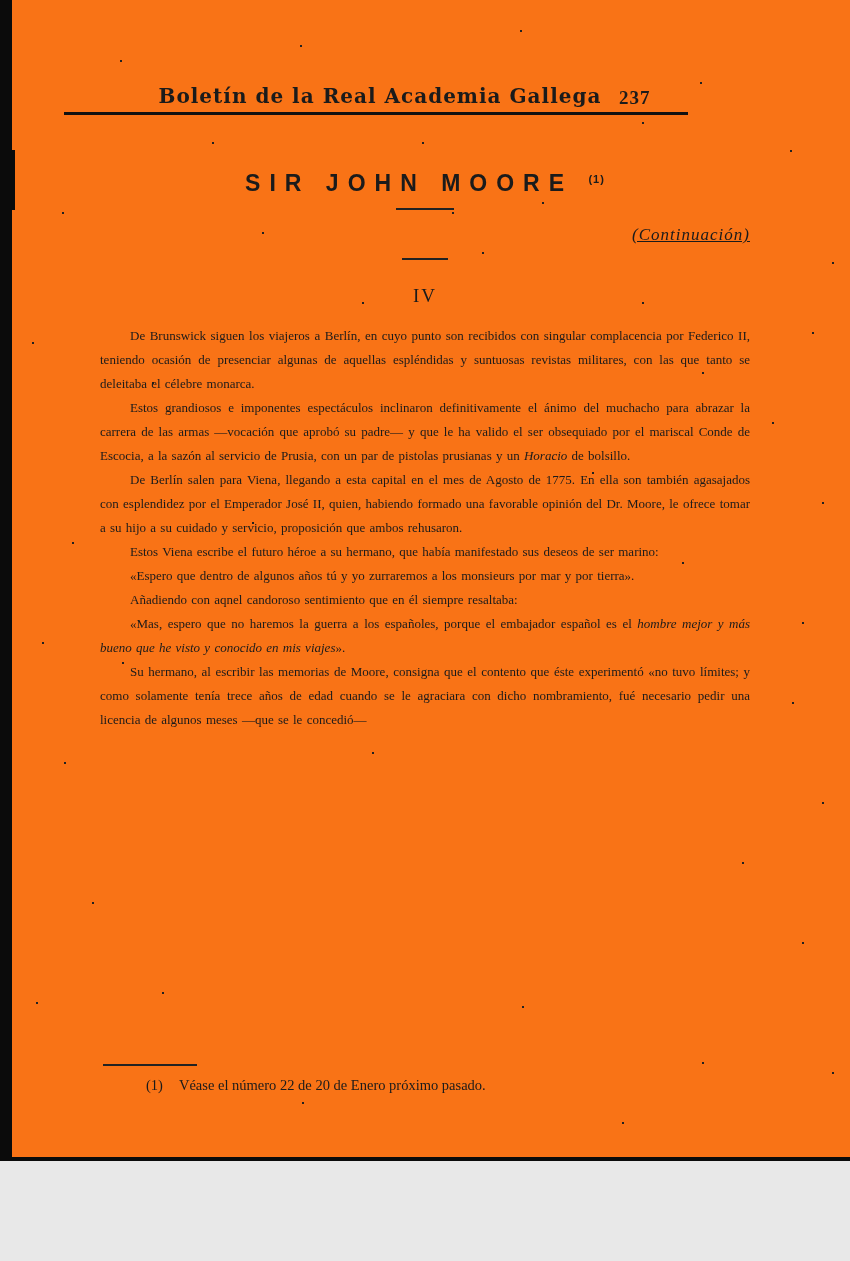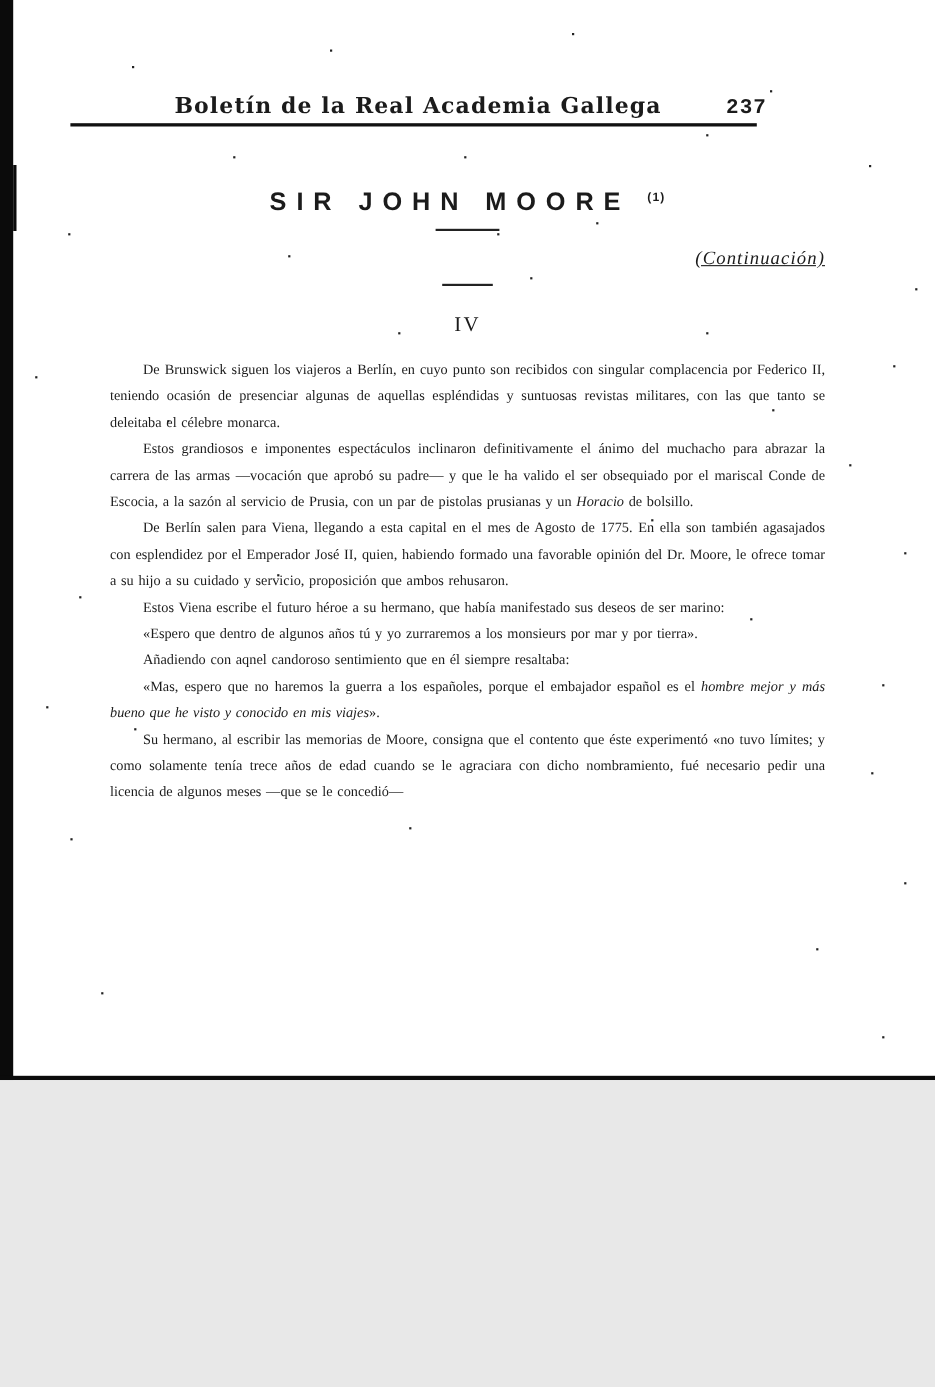--- a/index.html
+++ b/index.html
@@ -3,22 +3,22 @@
 <meta charset="utf-8">
 <style>
   html, body {
     margin: 0;
     padding: 0;
     background: #e8e8e8;
   }
   .page {
     position: relative;
     width: 850px;
-    height: 982px;
-    background: #ffffff;
+    height: 1161px;
+    background: #f97316;
     overflow: hidden;
     color: #1b1b1b;
     font-family: "Liberation Serif", serif;
   }
   
   .gutter-bar {
     position: absolute;
     left: 0; top: 0;
     width: 12px; height: 100%;
     background: #0b0b0b;
@@ -62,22 +62,22 @@
     width: 560px;
     text-align: center;
     font-family: "DejaVu Serif", serif;
     font-weight: bold;
     font-size: 20px;
     letter-spacing: 1px;
     white-space: nowrap;
   }
   .page-number {
     position: absolute;
-    top: 87px; left: 660px;
-    font-family: Liberation Mono, monospace;
+    top: 87px; left: 619px;
+    font-family: Liberation Serif, serif;
     font-size: 19px;
     font-weight: bold;
     letter-spacing: 1px;
   }
   .header-rule {
     position: absolute;
     top: 112px; left: 64px;
     width: 624px; height: 3px;
     background: #111;
   }

